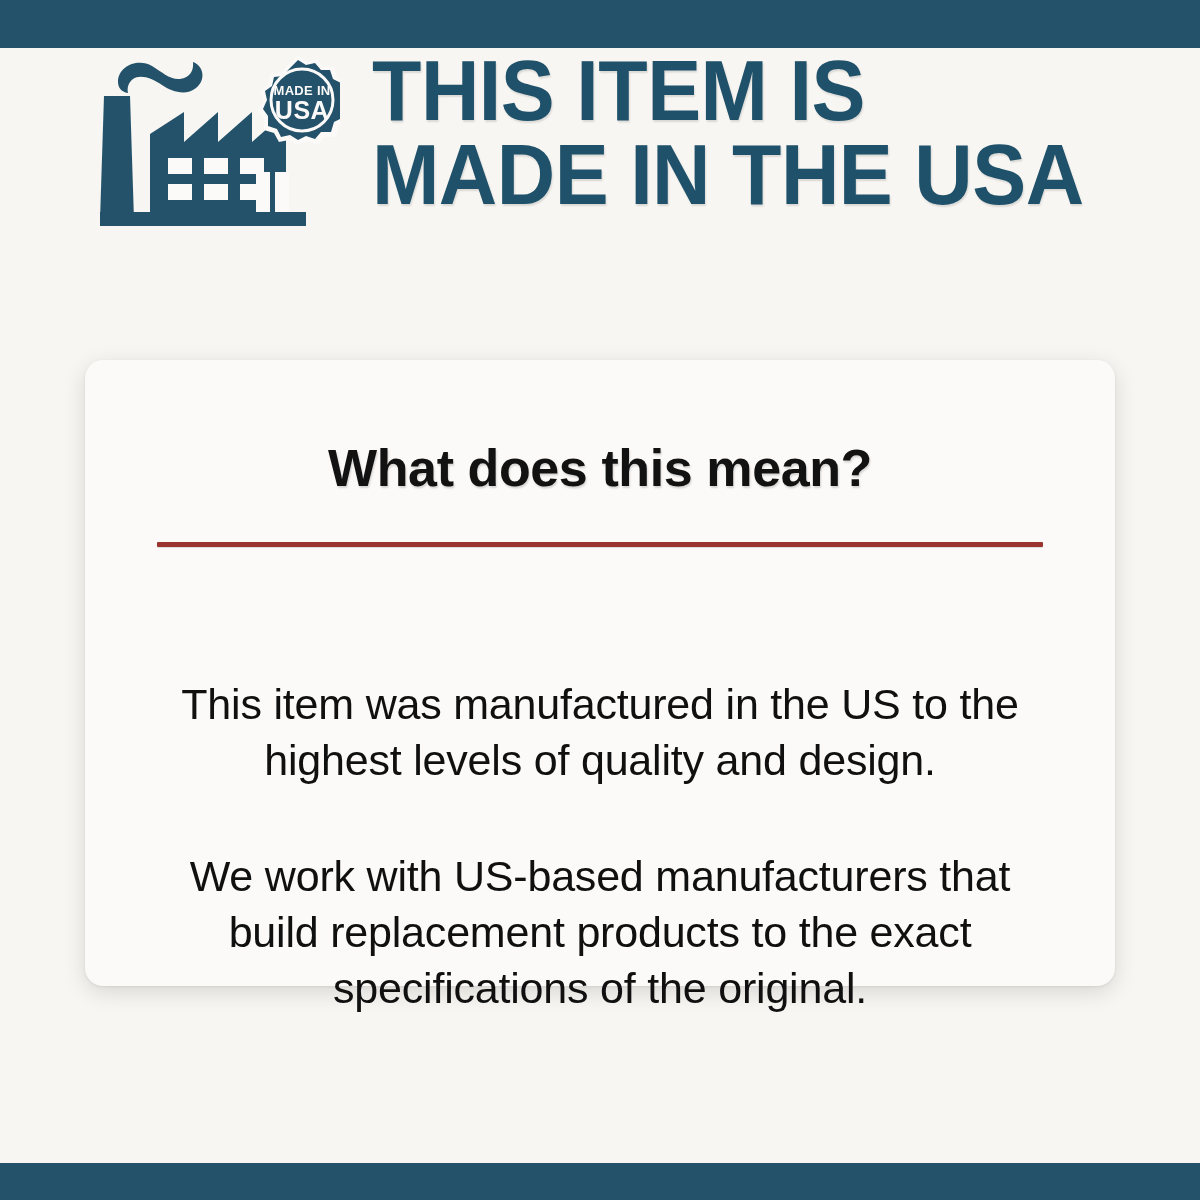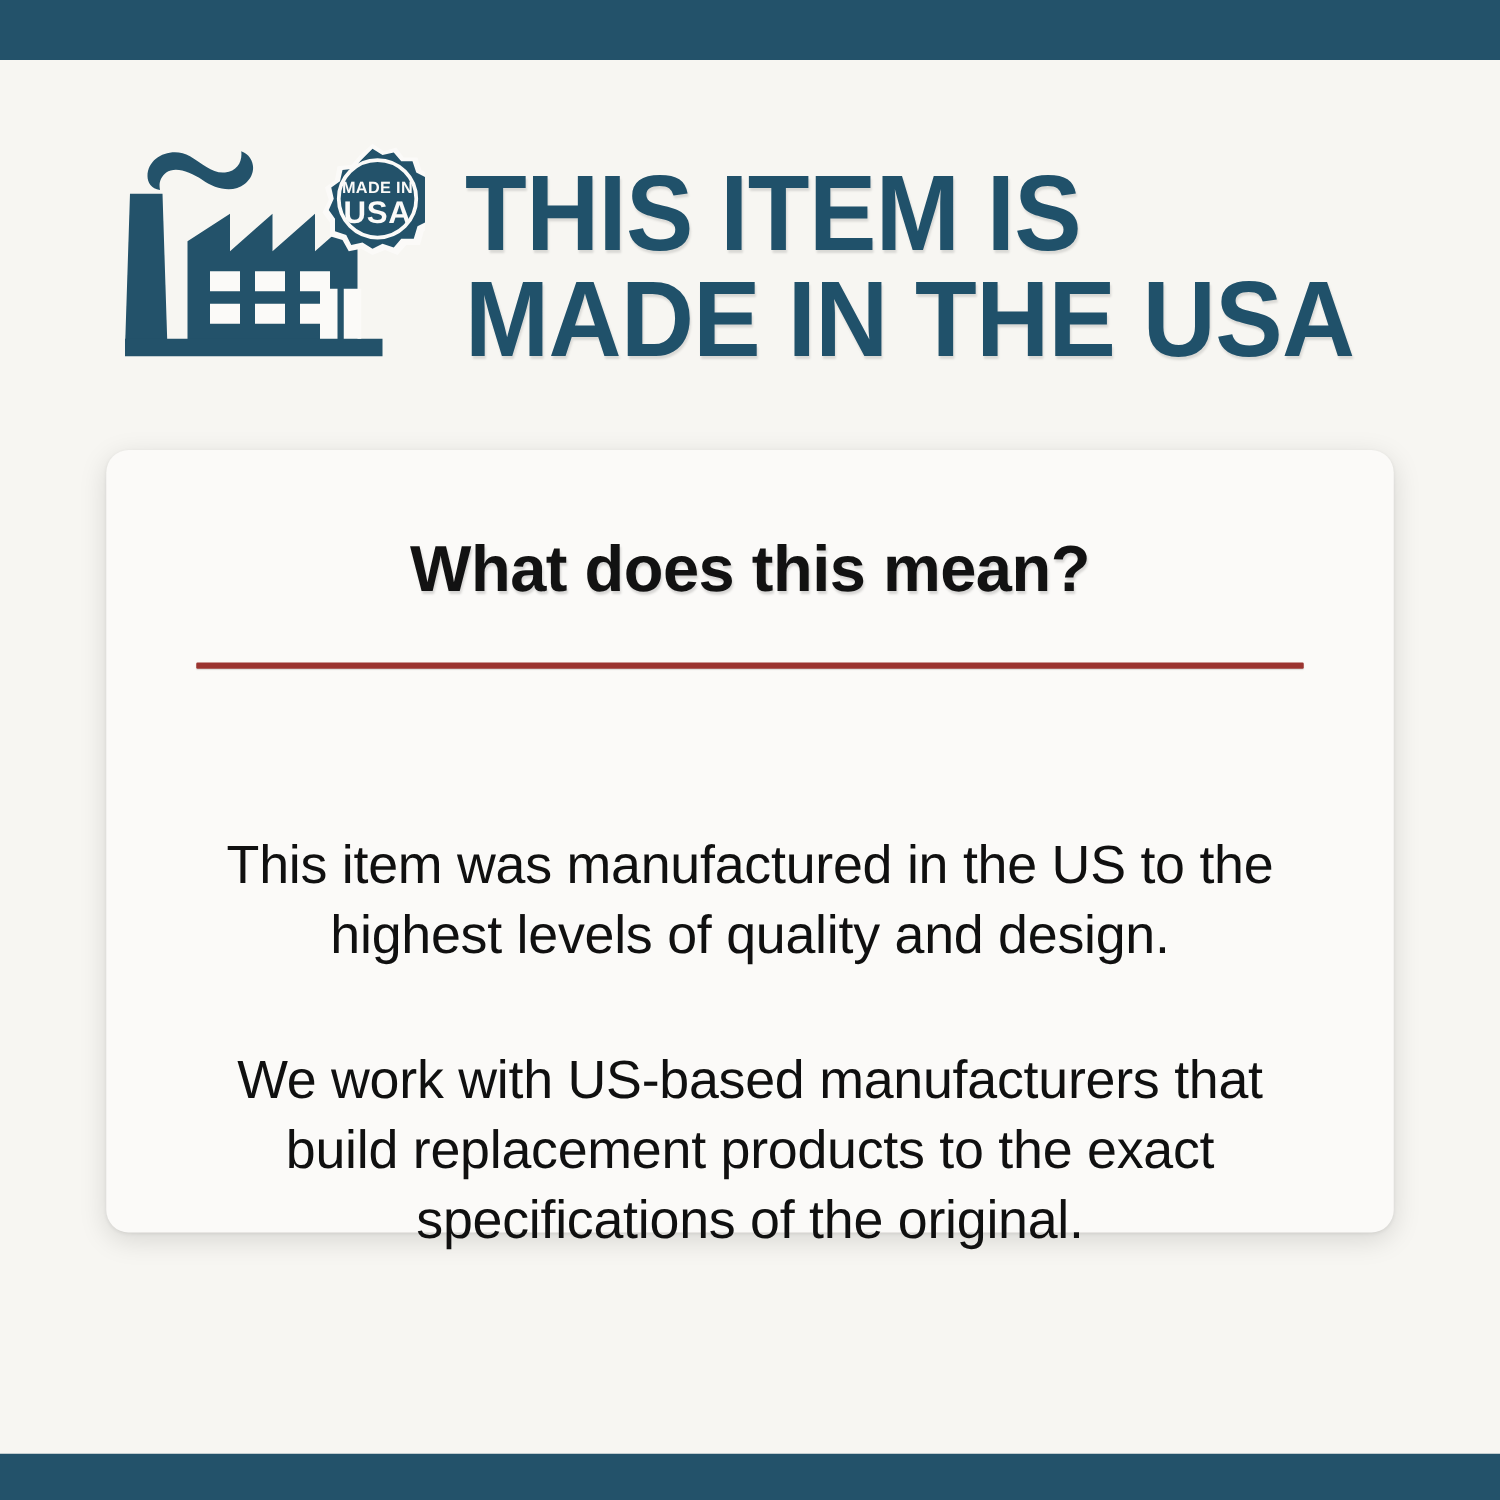--- a/index.html
+++ b/index.html
@@ -25,21 +25,21 @@
   }
   #top-bar    { top:0;    height:48px; }
   #bottom-bar { top:1163px; height:37px; }
 
   
   #header {
     position:absolute;
     left:0; top:48px;
     width:1200px; height:250px;
     display:flex;
-    align-items:flex-end;
+    align-items:flex-start;
     padding-left:100px;
   }
 
   
   #brand-icon {
     width:240px; height:185px;
     flex:0 0 240px;
     position:relative;
     margin-top:6px;
   }
@@ -63,21 +63,21 @@
   }
 
   
   #card {
     position:absolute;
     left:85px; top:360px;
     width:1030px; height:626px;
     background:#fbfaf8;
     border-radius:18px;
     box-shadow:0 6px 22px rgba(0,0,0,0.13), 0 1px 3px rgba(0,0,0,0.07);
-    padding:0 72px;
+    padding:12px 72px;
   }
 
   #card-heading {
     text-align:center;
     color:#121212;
     font-weight:bold;
     font-size:52px;
     letter-spacing:-0.4px;
     padding-top:66px;
     text-shadow:1px 2px 2px rgba(0,0,0,0.15);

